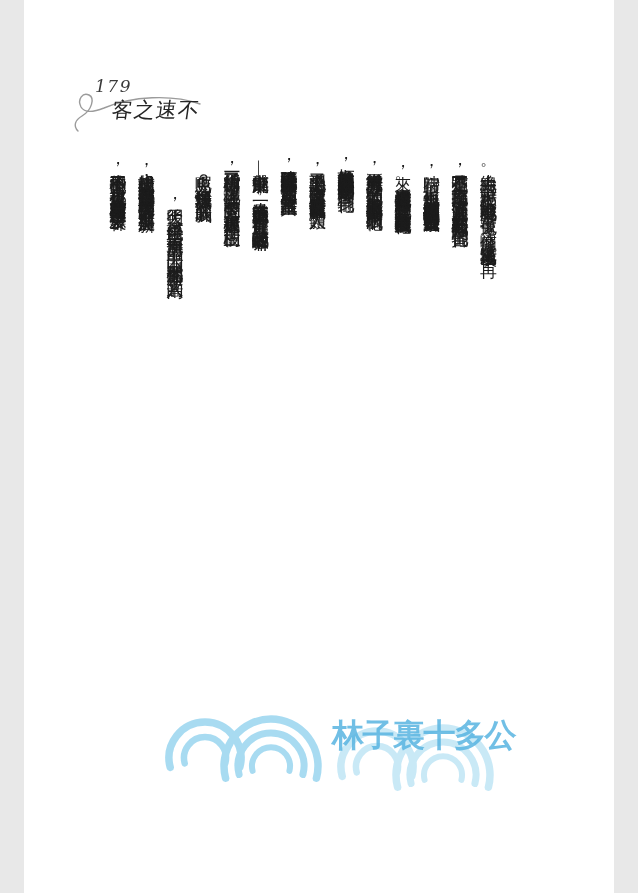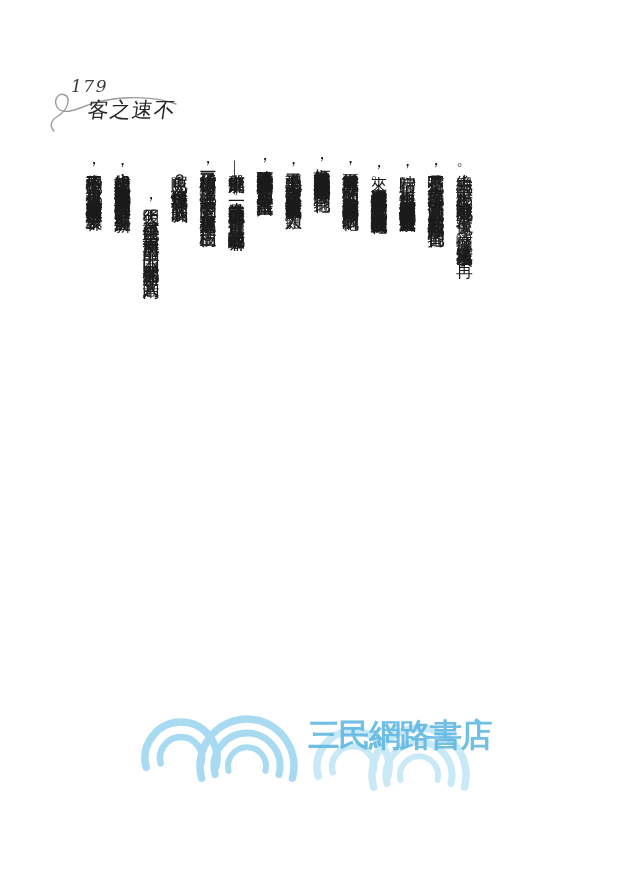--- a/index.html
+++ b/index.html
@@ -1,17 +1,17 @@
 <!DOCTYPE html>
 <html><head>
 <meta charset="utf-8">
 <style>
   html,body{margin:0;padding:0;background:#e8e8e8;}
   .page{
-    position:relative;width:638px;height:893px;margin:0 auto;
+    position:relative;width:590px;height:893px;margin:0 auto;
     background:#ffffff;overflow:hidden;
     font-family:"Liberation Serif",serif;
   }
   .deco{position:absolute;left:0;top:0;width:638px;height:893px;z-index:0;}
   .pagenum{
     position:absolute;left:71px;top:76px;z-index:2;
     font-family:"DejaVu Serif",serif;font-style:italic;
     font-size:17px;color:#3a3a3a;letter-spacing:1.5px;
   }
   .running-title{
@@ -74,21 +74,21 @@
       <path d="M 201.6,778.2 A 47 47 0 1 1 292.4,778.2" stroke-width="7.5"></path>
       <path d="M 215.1,774.5 A 33 33 0 1 1 278.9,774.5" stroke-width="7"></path>
       <path d="M 228.6,770.9 A 19 19 0 1 1 265.4,770.9" stroke-width="6"></path>
     </g>
   </svg>
 
   <div class="pagenum">179</div>
 
   <div class="running-title">客之速不</div>
 
-  <div class="wm-text">三民網路書店</div>
+  <div class="wm-text">林子裏十多公</div>
 
 
   <div class="text-block">
 
       <div class="col">颱主力線上。那夜十一點起，風聲颼颼地咻著，像鬼號，像魔嘯，半夜過後風漸緊，再</div>
 
       <div class="col">不是號不是嘯，而是摧陷推廓，颱洪是直沖而下了。我為我的鳥類朋友驚心。牠們黃昏</div>
 
       <div class="col">歸宿時，無雨也無風，牠們理應是如平常棲息在各自的枝頭上。暴風雨要是在黃昏前襲</div>
 

